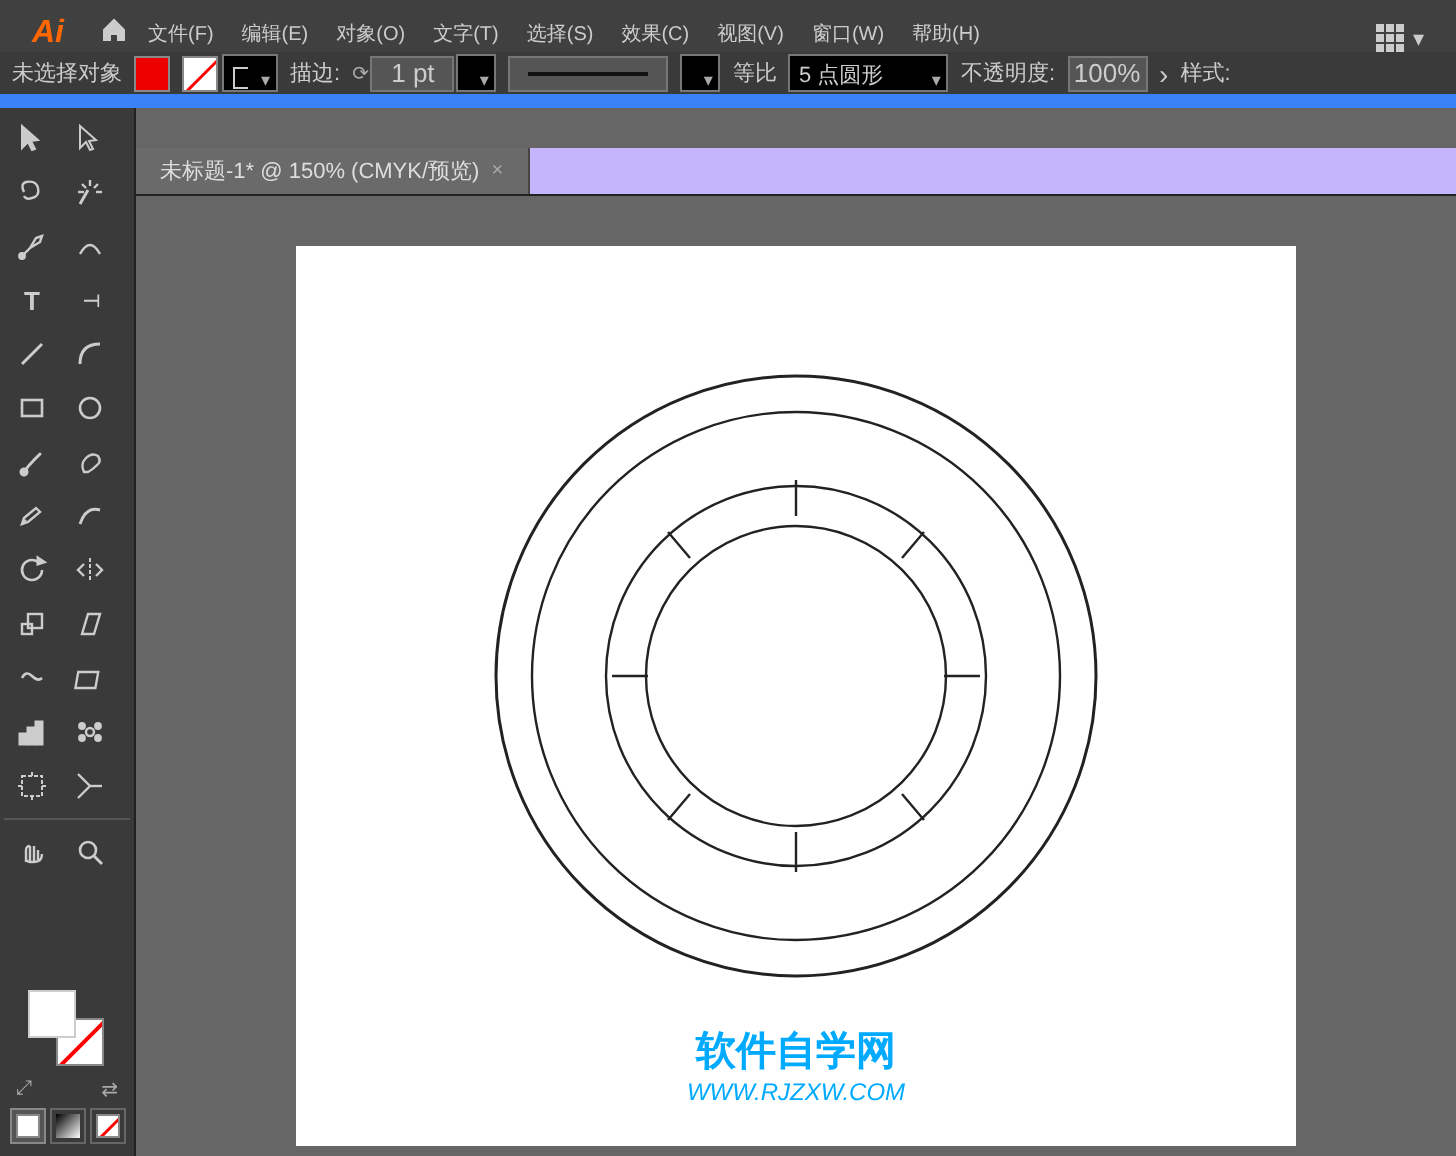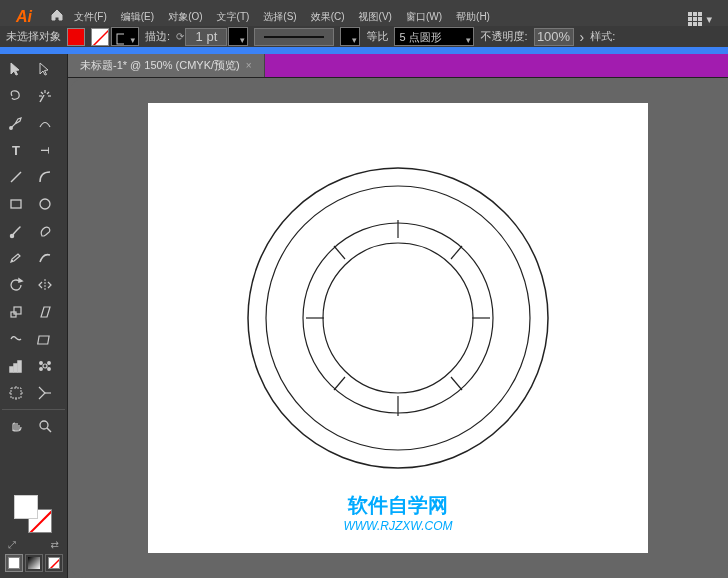--- a/index.html
+++ b/index.html
@@ -145,24 +145,25 @@
     
     #canvas-area {
       flex: 1;
       background: #666;
       position: relative;
       overflow: hidden;
     }
     
     #tab-bar {
       height: 24px;
-      background: #a21caf;
+      background: #c4b5fd;
       display: flex;
       align-items: stretch;
       border-bottom: 1px solid #222;
+      margin-top: 20px;
     }
     .tab {
       display: flex;
       align-items: center;
       padding: 0 12px;
       background: #555;
       color: #ddd;
       font-size: 11px;
       cursor: pointer;
       border-right: 1px solid #444;

